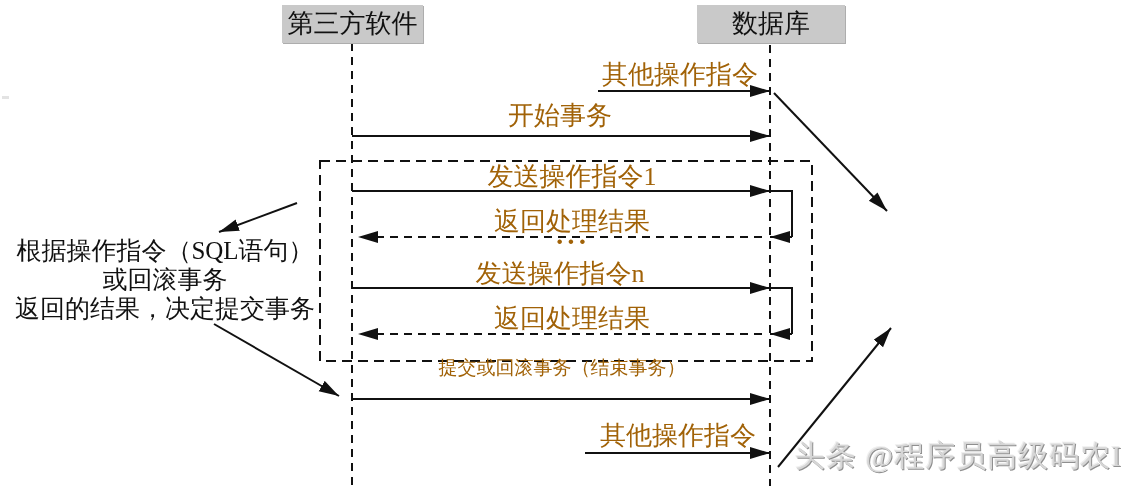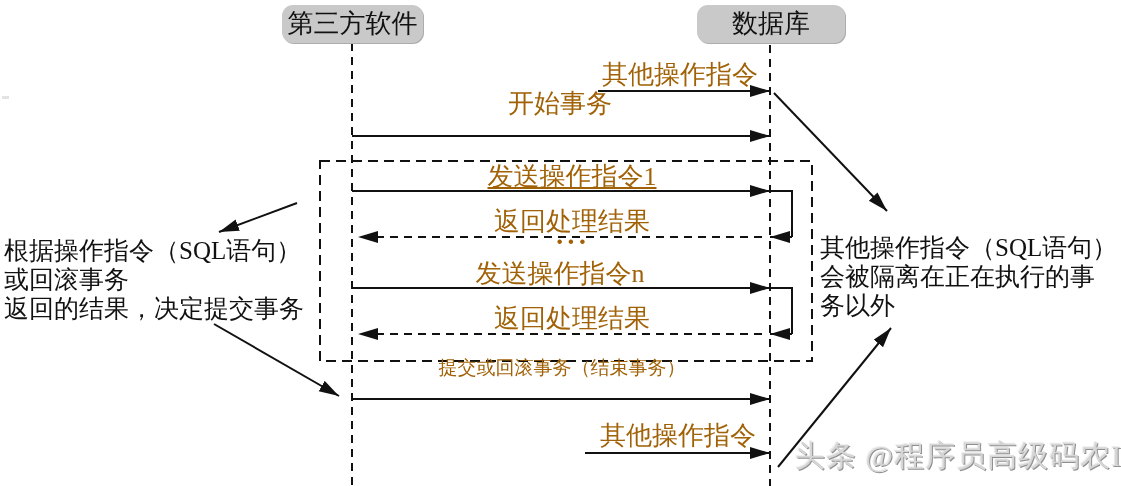--- a/index.html
+++ b/index.html
@@ -17,48 +17,47 @@
   }
   .stage svg { position: absolute; left: 0; top: 0; }
 
   .actor-box {
     position: absolute;
     background: #c9c9c9;
     text-align: center;
     font-size: 26px;
     color: #111;
     box-shadow: 1px 1px 0 #adadad;
-    border-radius: 11px;
   }
   .actor-left  { left: 282px; top: 5px; width: 141px; height: 38px; line-height: 38px; }
   .actor-right { left: 697px; top: 5px; width: 148px; height: 38px; line-height: 38px; }
 
   .lbl {
     position: absolute;
     font-size: 26px;
     color: #a16207;
     text-align: center;
     white-space: nowrap;
   }
   .lbl-other-top    { left: 590px; top: 57px;  width: 180px; }
-  .lbl-begin        { left: 400px; top: 86px; width: 320px; }
-  .lbl-send1        { left: 402px; top: 159px; width: 340px; text-decoration: underline; }
+  .lbl-begin        { left: 400px; top: 98px; width: 320px; }
+  .lbl-send1        { left: 402px; top: 159px; width: 340px; }
   .lbl-return1      { left: 402px; top: 204px; width: 340px; }
   .lbl-dots         { left: 402px; top: 226px; width: 340px; font-weight: bold; font-size: 28px; letter-spacing: 2px; }
   .lbl-sendn        { left: 390px; top: 256px; width: 340px; }
   .lbl-return2      { left: 402px; top: 301px; width: 340px; }
   .lbl-commit       { left: 362px; top: 355px; width: 400px; font-size: 19px; }
   .lbl-other-bottom { left: 588px; top: 418px; width: 180px; }
 
   .note {
     position: absolute;
     font-size: 25px;
     line-height: 29px;
     color: #111;
-    text-align: left;
+    text-align: center;
     white-space: nowrap;
   }
   .note-left  { left: 4px;   top: 236px; width: 322px; }
   .note-right { left: 820px; top: 233px; width: 300px; }
 
   .watermark {
     position: absolute;
     left: 795px; top: 436px;
     font-size: 30px;
     white-space: nowrap;
@@ -126,23 +125,18 @@
   <div class="lbl lbl-sendn">发送操作指令n</div>
   <div class="lbl lbl-return2">返回处理结果</div>
   <div class="lbl lbl-commit">提交或回滚事务（结束事务）</div>
   <div class="lbl lbl-other-bottom">其他操作指令</div>
 
   <div class="note note-left">
     <div>根据操作指令（SQL语句）</div>
     <div>或回滚事务</div>
     <div>返回的结果，决定提交事务</div>
   </div>
-  <div class="note note-right">
-    <div>其他操作指令（SQL语句）</div>
-    <div>会被隔离在正在执行的事</div>
-    <div>务以外</div>
-  </div>
 
   <div class="watermark">头条 @程序员高级码农II</div>
 
   <div class="stray-mark"></div>
 
 </div>
 
 </body></html>

